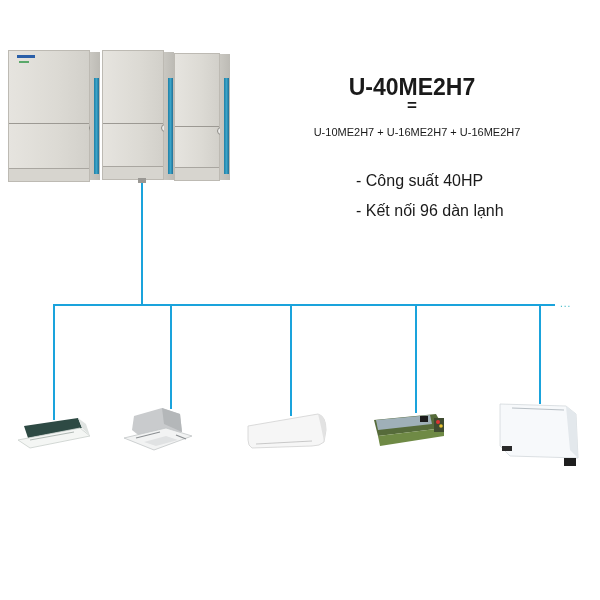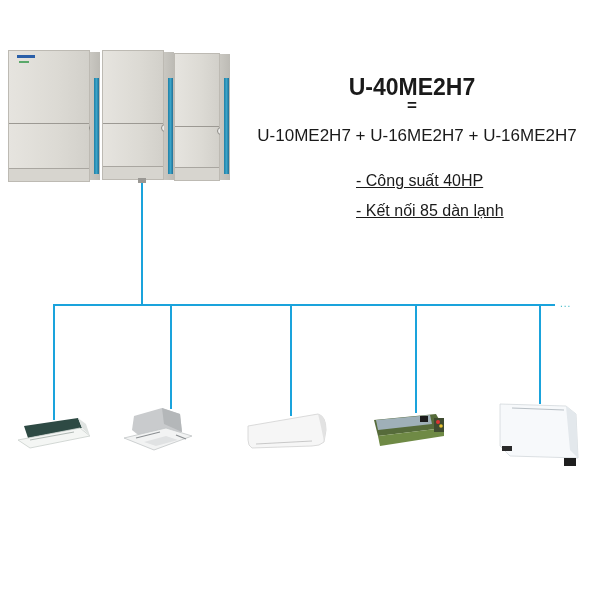--- a/index.html
+++ b/index.html
@@ -1,22 +1,22 @@
 <!DOCTYPE html>
 <html><head>
 <meta charset="utf-8">
 <style>
   html,body{margin:0;padding:0;background:#ffffff;}
   body{width:600px;height:600px;position:relative;overflow:hidden;font-family:"Liberation Sans",sans-serif;}
   .abs{position:absolute;}
   
   .title{left:322px;top:74px;width:180px;text-align:center;font-weight:bold;font-size:23px;color:#1a1a1a;}
   .eq{left:322px;top:96px;width:180px;text-align:center;font-weight:bold;font-size:17px;color:#1a1a1a;}
-  .combo{left:236px;top:126px;width:362px;text-align:center;font-size:17px;color:#1a1a1a;white-space:nowrap;}
-  .spec{left:356px;font-size:16px;color:#1a1a1a;white-space:nowrap;text-decoration:underline;}
+  .combo{left:236px;top:126px;width:362px;text-align:center;font-size:11px;color:#1a1a1a;white-space:nowrap;}
+  .spec{left:356px;font-size:16px;color:#1a1a1a;white-space:nowrap;}
   
   .line{background:#1aa3dc;}
   .dots{left:560px;top:298px;font-size:10px;color:#3ab7c4;letter-spacing:1px;}
   
   .odu{background:linear-gradient(90deg,#e6e4df 0%,#dcdad4 60%,#d2d0ca 100%);border:1px solid #bdbab3;box-sizing:border-box;}
   .odu .split{position:absolute;left:0;right:0;height:1px;background:#9c9993;}
   .odu .base{position:absolute;left:0;right:0;bottom:0;height:12px;background:#d7d5cf;border-top:1px solid #a9a6a0;}
   .odu .knob{position:absolute;width:6px;height:6px;border-radius:50%;border:1px solid #8c8a85;background:#ececea;}
   .side{background:linear-gradient(90deg,#c9c7c1,#bdbbb5);box-sizing:border-box;}
   .coil{background:linear-gradient(90deg,#1e7fa6,#3aa4c8,#1f6f96);}
@@ -55,21 +55,21 @@
     <div class="base"></div>
   </div>
   <div class="abs side" style="left:212px;top:4px;width:10px;height:126px;"></div>
   <div class="abs coil" style="left:216px;top:28px;width:5px;height:96px;"></div>
 </div>
 
 <div class="abs title">U-40ME2H7</div>
 <div class="abs eq">=</div>
 <div class="abs combo">U-10ME2H7 + U-16ME2H7 + U-16ME2H7</div>
 <div class="abs spec" style="top:172px;">- Công suất 40HP</div>
-<div class="abs spec" style="top:202px;">- Kết nối 85 dàn lạnh</div>
+<div class="abs spec" style="top:202px;">- Kết nối 96 dàn lạnh</div>
 
 <div class="abs line" style="left:141px;top:183px;width:2px;height:122px;"></div>
 <div class="abs line" style="left:53px;top:304px;width:502px;height:2px;"></div>
 <div class="abs dots">...</div>
 
 <div class="abs line" style="left:53px;top:304px;width:2px;height:116px;"></div>
 <div class="abs line" style="left:170px;top:304px;width:2px;height:105px;"></div>
 <div class="abs line" style="left:290px;top:304px;width:2px;height:112px;"></div>
 <div class="abs line" style="left:415px;top:304px;width:2px;height:109px;"></div>
 <div class="abs line" style="left:539px;top:304px;width:2px;height:100px;"></div>

